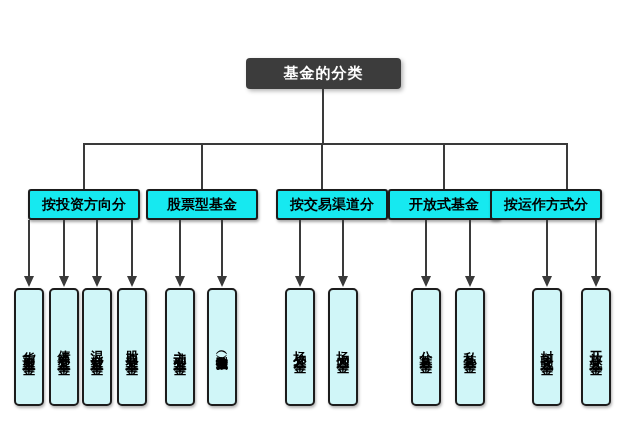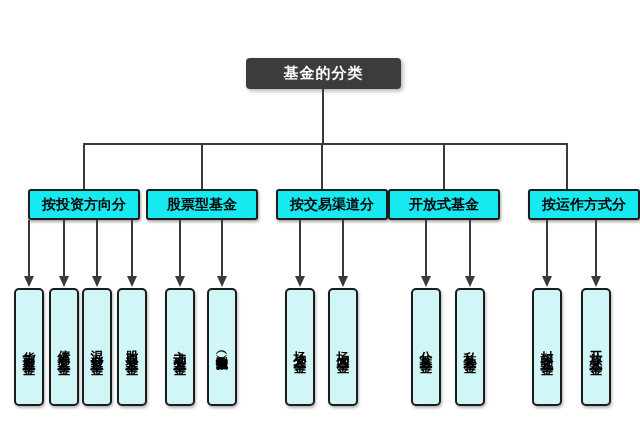--- a/index.html
+++ b/index.html
@@ -70,21 +70,21 @@
   <div class="line" style="left:83px;top:102px;width:2px;height:46px;"></div>
   <div class="line" style="left:201px;top:102px;width:2px;height:46px;"></div>
   <div class="line" style="left:321px;top:102px;width:2px;height:46px;"></div>
   <div class="line" style="left:443px;top:102px;width:2px;height:46px;"></div>
   <div class="line" style="left:566px;top:102px;width:2px;height:46px;"></div>
 
   <div class="cat-box" style="left:28px;">按投资方向分</div>
   <div class="cat-box" style="left:146px;">股票型基金</div>
   <div class="cat-box" style="left:276px;">按交易渠道分</div>
   <div class="cat-box" style="left:388px;">开放式基金</div>
-  <div class="cat-box" style="left:528px;">按运作方式分</div>
+  <div class="cat-box" style="left:490px;">按运作方式分</div>
 
   <div class="arrow" style="left:24px;">
       <div class="shaft"></div>
       <div class="head"></div>
     </div>
   <div class="arrow" style="left:59px;">
       <div class="shaft"></div>
       <div class="head"></div>
     </div>
   <div class="arrow" style="left:92px;">

